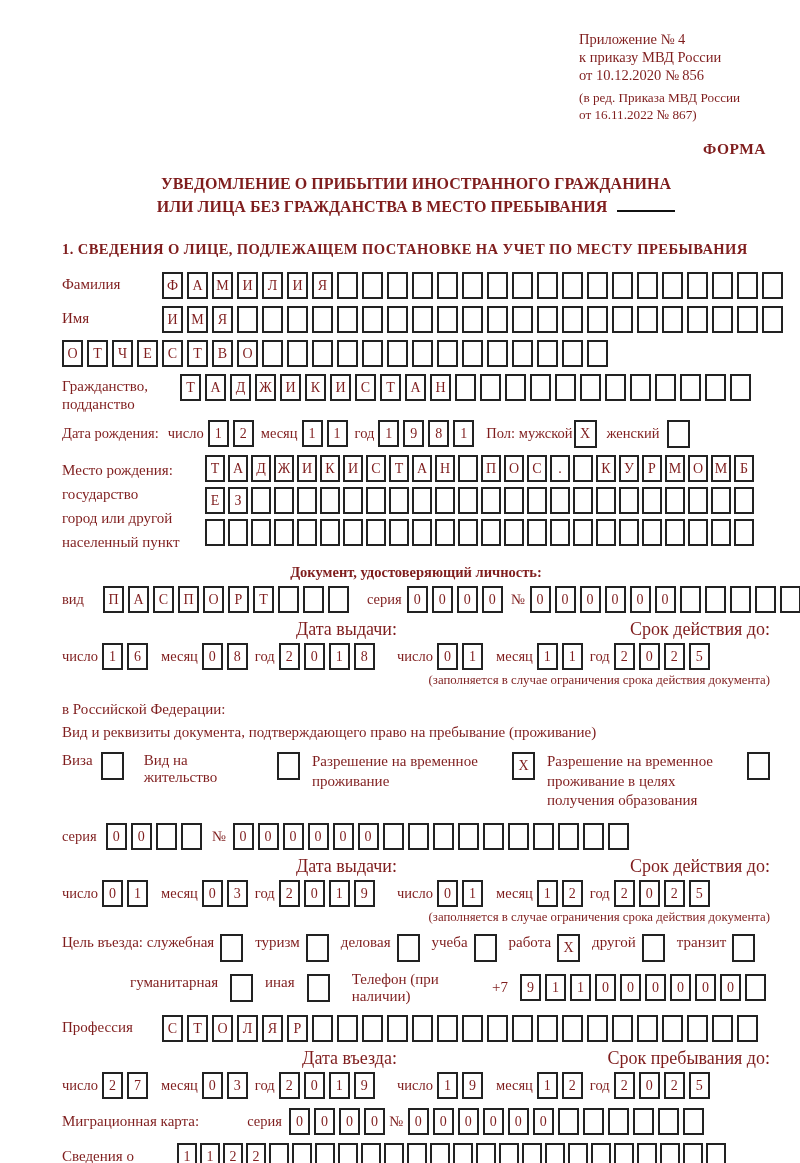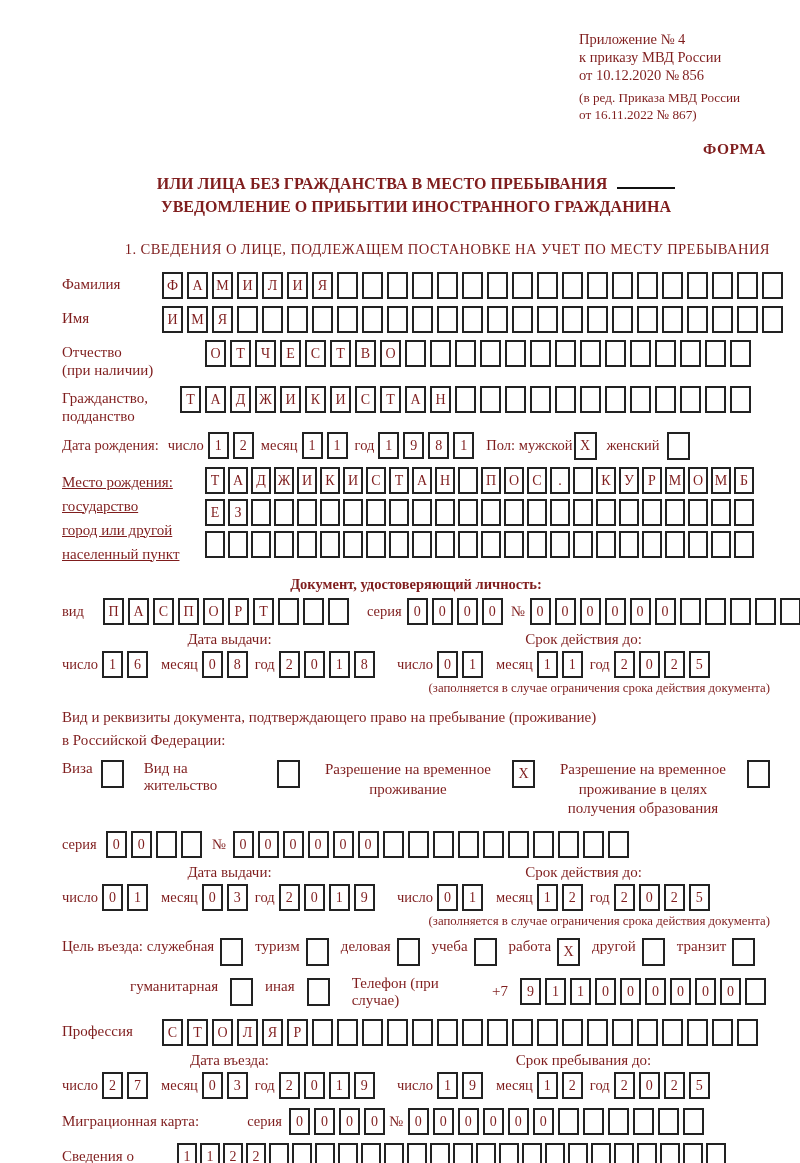--- a/index.html
+++ b/index.html
@@ -7,64 +7,64 @@
     width:800px;height:1163px;box-sizing:border-box;
     padding:30px 30px 0 62px;
     font-family:"Liberation Serif","DejaVu Serif",serif;
     font-size:15px;color:#7f1d1d;background:#fff;overflow:hidden;
   }
   .appendix{width:185px;margin-left:auto;margin-right:6px;font-size:14.5px;line-height:1.25;}
   .appendix .rev{font-size:13.2px;margin-top:6px;line-height:1.28;}
   .forma{text-align:right;font-weight:bold;font-size:15.5px;margin:16px 4px 0 0;letter-spacing:.5px;}
   .title{ text-align:center;font-weight:bold;font-size:16px;line-height:1.45;margin-top:14px;}
   .blank{display:inline-block;width:58px;border-bottom:2px solid #111;height:14px;margin-left:10px;}
-  .sect{font-weight:normal;font-size:14.6px;margin-top:22px;letter-spacing:.4px;text-align:right;}
+  .sect{font-weight:bold;font-size:14.6px;margin-top:22px;letter-spacing:.4px;}
   .row{display:flex;align-items:flex-start;margin-top:7px;}
   .lab{flex:0 0 auto;padding-top:3px;line-height:1.2;}
   .w100{width:100px;} .w143{width:143px;} .w118{width:118px;}
   .cells{display:flex;flex-wrap:nowrap;}
   .cell{flex:0 0 auto;width:17px;height:23px;border:2px solid #222;margin-right:4px;
         text-align:center;font:14px/23px "Liberation Serif",serif;background:#fff;}
   .tight .cell{width:16px;margin-right:3px;}
   .stack > .cells{margin-bottom:5px;}
   .cbox{flex:0 0 auto;display:inline-block;width:19px;height:24px;border:2px solid #222;
         text-align:center;font:14px/24px "Liberation Serif",serif;vertical-align:middle;background:#fff;}
   .dg{display:flex;align-items:center;gap:3px;}
   .dlab{font-size:14.5px;margin-right:1px;flex:0 0 auto;}
   .center-head{text-align:center;font-weight:bold;font-size:14.5px;margin-top:10px;}
   .twocol{display:flex;margin-top:6px;}
   .col1{width:335px;} .col2{flex:1;}
-  .colhead{text-align:center;font-size:15px;margin-bottom:3px;}
+  .colhead{text-align:right;font-size:18px;margin-bottom:3px;}
   .note{font-size:12.8px;text-align:right;margin-top:3px;}
   .intro{margin-top:10px;line-height:1.55;}
   .optrow{display:flex;align-items:flex-start;gap:12px;margin-top:8px;}
   .optrow .opt{display:flex;align-items:flex-start;gap:8px;}
-  .wraplab{width:192px;text-align:center;line-height:1.3;}
+  .wraplab{width:192px;text-align:left;line-height:1.3;}
   .prow{display:flex;align-items:center;gap:12px;margin-top:9px;flex-wrap:nowrap;}
   .opt2{display:flex;align-items:flex-start;gap:6px;}
   .labcol{width:115px;flex:0 0 auto;line-height:1.55;padding-top:2px;} .mt14{margin-top:14px;}
 </style>
 </head>
 <body>
 
 <div class="page">
 
   <div class="appendix">
     <div>Приложение № 4</div>
     <div>к приказу МВД России</div>
     <div>от 10.12.2020 № 856</div>
     <div class="rev">(в ред. Приказа МВД России</div>
     <div class="rev" style="margin-top:0;">от 16.11.2022 № 867)</div>
   </div>
 
   <div class="forma">ФОРМА</div>
 
   <div class="title">
+    <div>УВЕДОМЛЕНИЕ О ПРИБЫТИИ ИНОСТРАННОГО ГРАЖДАНИНА</div>
     <div><span>ИЛИ ЛИЦА БЕЗ ГРАЖДАНСТВА В МЕСТО ПРЕБЫВАНИЯ</span><span class="blank"></span></div>
-    <div>УВЕДОМЛЕНИЕ О ПРИБЫТИИ ИНОСТРАННОГО ГРАЖДАНИНА</div>
   </div>
 
   <div class="sect">1. СВЕДЕНИЯ О ЛИЦЕ, ПОДЛЕЖАЩЕМ ПОСТАНОВКЕ НА УЧЕТ ПО МЕСТУ ПРЕБЫВАНИЯ</div>
 
   <div class="row mt14">
     <div class="lab w100">Фамилия</div>
     <div class="cells">
         <span class="cell">Ф</span>
         <span class="cell">А</span>
         <span class="cell">М</span>
@@ -118,24 +118,20 @@
         <span class="cell"></span>
         <span class="cell"></span>
         <span class="cell"></span>
         <span class="cell"></span>
         <span class="cell"></span>
         <span class="cell"></span>
       </div>
   </div>
 
   <div class="row">
-    <div class="lab w143">
-      <div>Отчество</div>
-      <div>(при наличии)</div>
-    </div>
     <div class="cells">
         <span class="cell">О</span>
         <span class="cell">Т</span>
         <span class="cell">Ч</span>
         <span class="cell">Е</span>
         <span class="cell">С</span>
         <span class="cell">Т</span>
         <span class="cell">В</span>
         <span class="cell">О</span>
         <span class="cell"></span>
@@ -208,21 +204,21 @@
           <span class="cell">1</span>
         </span>
     </div>
     <span class="dlab" style="margin-left:8px;">Пол: мужской</span>
     <span class="cbox">X</span>
     <span class="dlab" style="margin-left:10px;">женский</span>
     <span class="cbox" style="margin-left:6px;"></span>
   </div>
 
   <div class="row">
-    <div class="lab w143" style="line-height:1.6;text-decoration:underline;">
+    <div class="lab w143" style="line-height:1.6;">
       <div>Место рождения:</div>
       <div>государство</div>
       <div>город или другой</div>
       <div>населенный пункт</div>
     </div>
     <div class="stack tight">
       <div class="cells">
           <span class="cell">Т</span>
           <span class="cell">А</span>
           <span class="cell">Д</span>
@@ -384,22 +380,22 @@
             <span class="cell">0</span>
             <span class="cell">2</span>
             <span class="cell">5</span>
           </span>
       </div>
       <div class="note">(заполняется в случае ограничения срока действия документа)</div>
     </div>
   </div>
 
   <div class="intro">
+    <div>в Российской Федерации:</div>
     <div>Вид и реквизиты документа, подтверждающего право на пребывание (проживание)</div>
-    <div>в Российской Федерации:</div>
   </div>
 
   <div class="optrow">
     <div class="opt">
       <span>Виза</span>
       <span class="cbox"></span>
     </div>
     <div class="opt" style="margin-left:8px;">
       <span>Вид на жительство</span>
       <span class="cbox" style="margin-left:16px;"></span>
@@ -524,21 +520,21 @@
 
   <div class="prow" style="padding-left:68px;">
     <div class="opt2">
       <span>гуманитарная</span>
       <span class="cbox" style="margin-left:6px;"></span>
     </div>
     <div class="opt2">
       <span>иная</span>
       <span class="cbox" style="margin-left:6px;"></span>
     </div>
-    <span style="margin-left:10px;">Телефон (при случае)</span>
+    <span style="margin-left:10px;">Телефон (при наличии)</span>
     <span style="margin-left:14px;">+7</span>
     <span class="cells">
         <span class="cell">9</span>
         <span class="cell">1</span>
         <span class="cell">1</span>
         <span class="cell">0</span>
         <span class="cell">0</span>
         <span class="cell">0</span>
         <span class="cell">0</span>
         <span class="cell">0</span>

